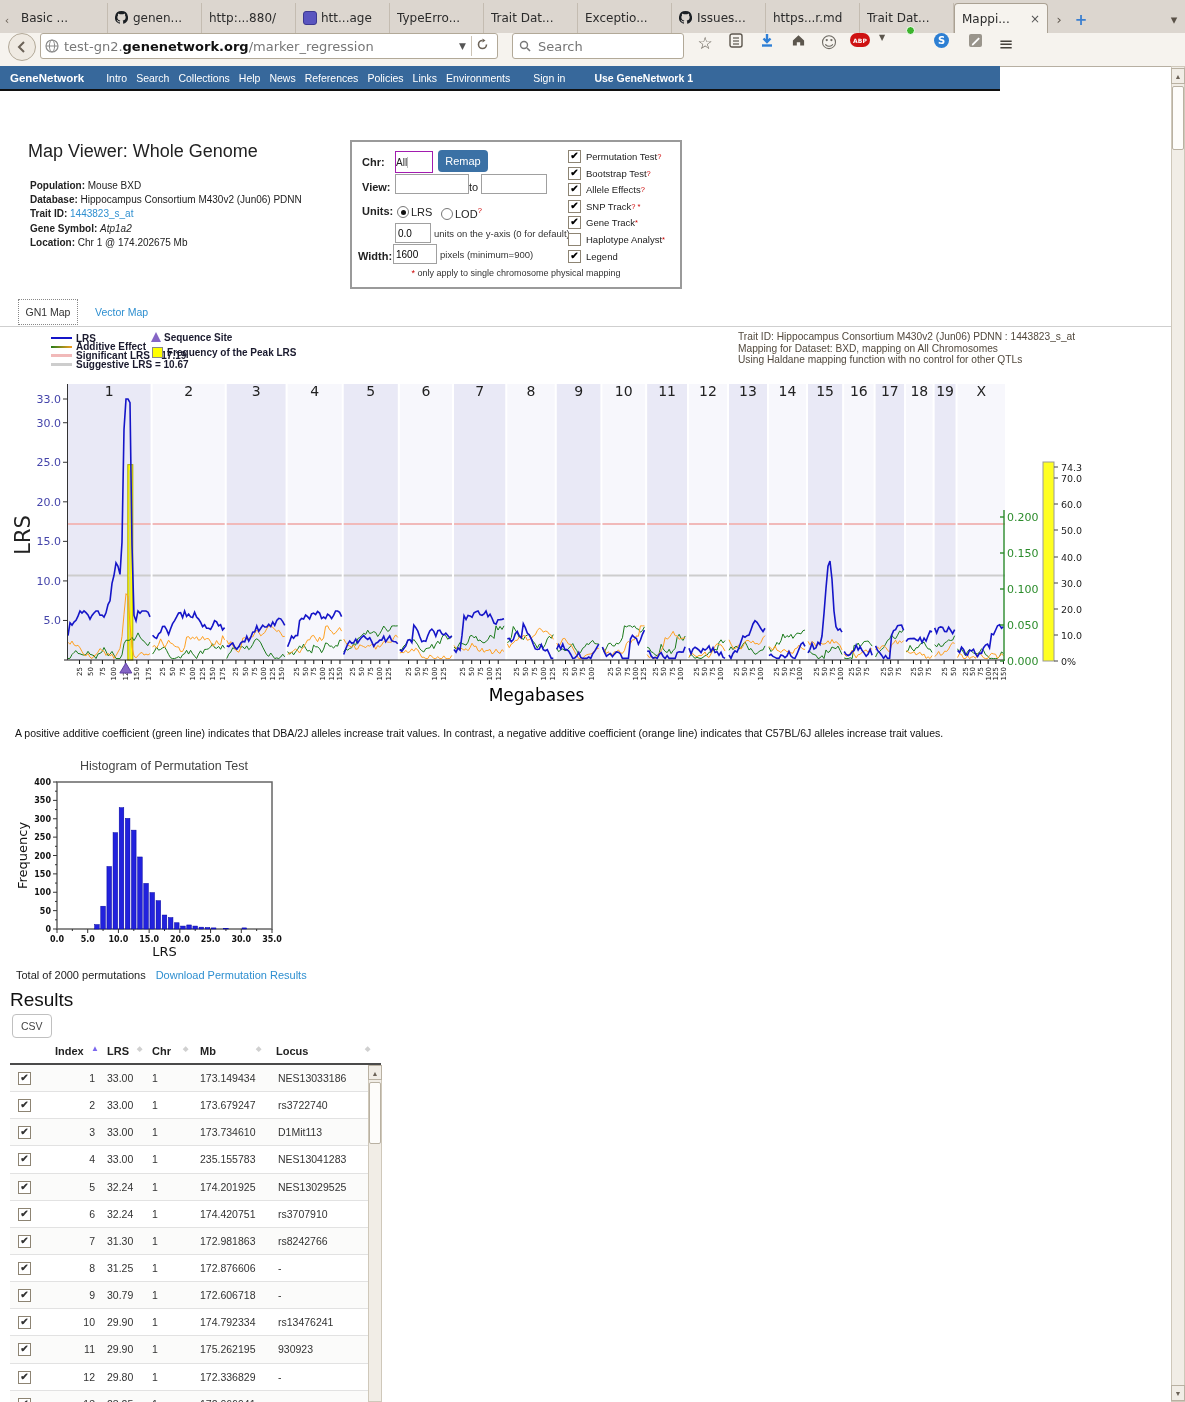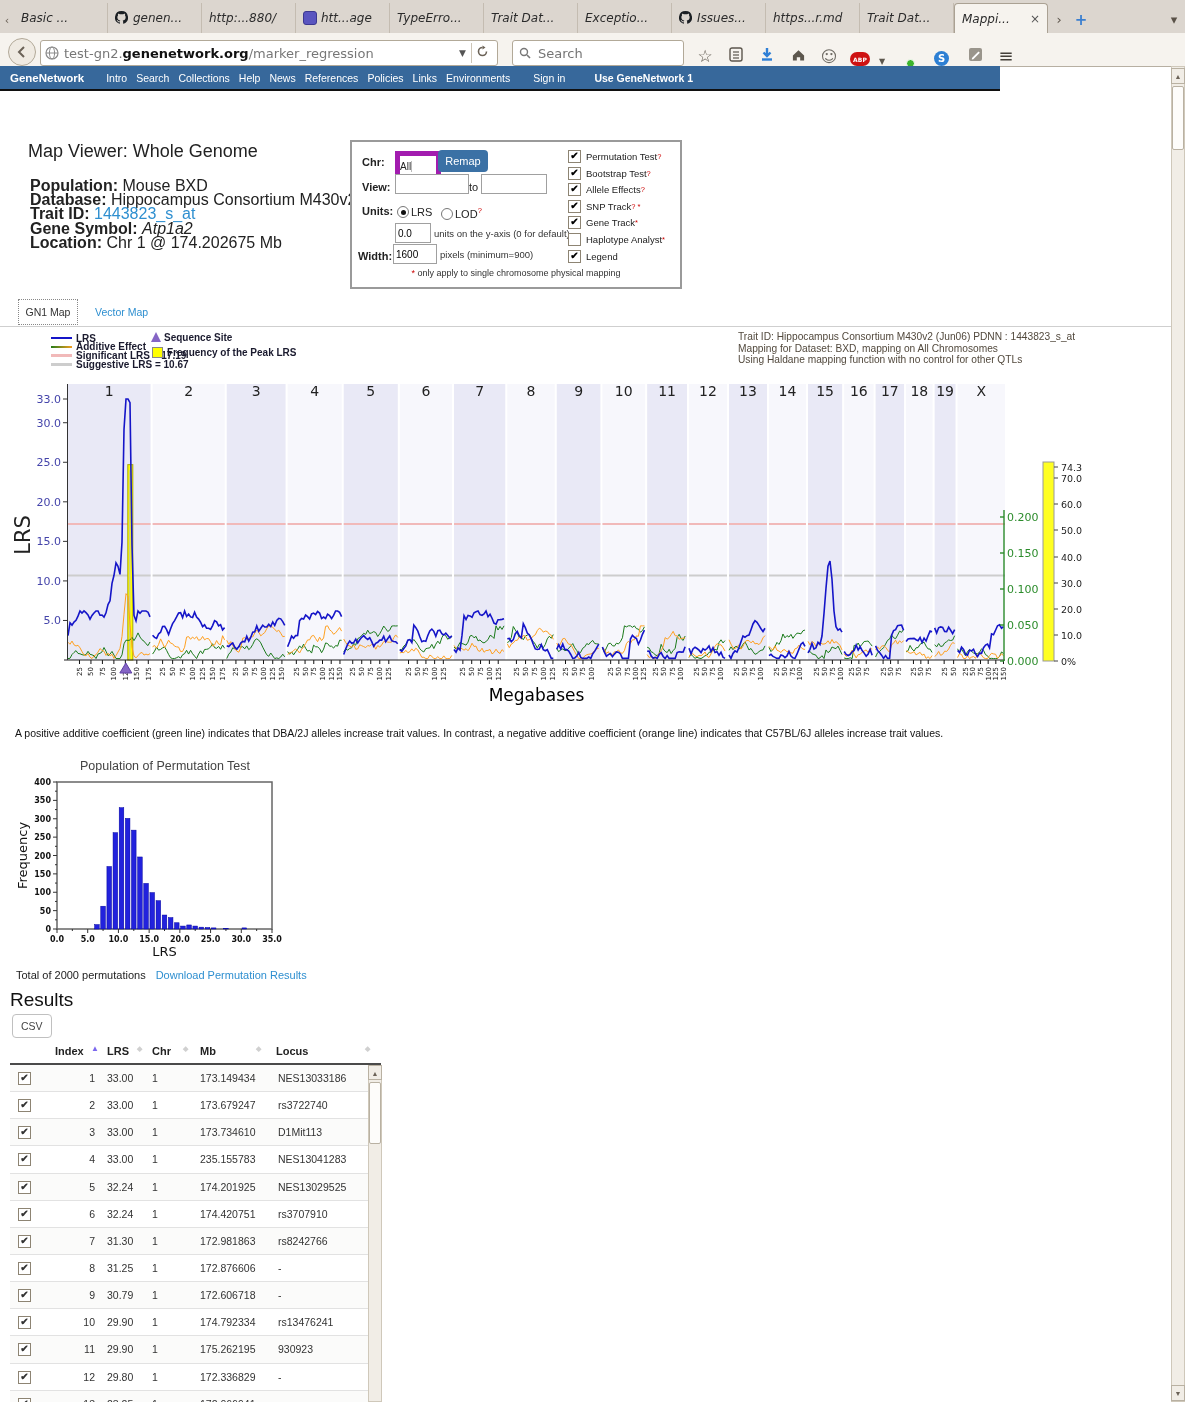--- a/index.html
+++ b/index.html
@@ -13,21 +13,21 @@
        box-sizing:border-box;border-right:1px solid #c4bcb1;font-size:12px;color:#2b2b2b;
        white-space:nowrap;overflow:hidden;}
   .tab.active{background:#f6f3ee;border:1px solid #aaa193;border-bottom:none;border-radius:4px 4px 0 0;}
   .tlabel{overflow:hidden;text-overflow:ellipsis;flex:1;}
   .tclose{color:#555;font-size:12px;flex:0 0 auto;}
   .ticon{width:14px;height:14px;flex:0 0 14px;display:inline-block;}
   .pgicon{width:12px;height:12px;border-radius:3px;background:#5a55c0;border:1px solid #3c3890;}
   .tctl{color:#5a5248;font-size:13px;width:22px;text-align:center;height:26px;line-height:26px;}
   .tplus{color:#3b7fd0;font-weight:bold;font-size:15px;}
   #toolbar{position:absolute;left:0;top:33px;width:1185px;height:33px;background:#f6f3ee;
-           border-bottom:1px solid #b7afa2;display:flex;align-items:flex-end;
+           border-bottom:1px solid #b7afa2;display:flex;align-items:flex-start;
            font-family:"DejaVu Sans",sans-serif;}
   #backbtn{width:26px;height:26px;border-radius:50%;background:#efeae2;border:1px solid #b2a998;
            margin:0 4px 0 8px;display:flex;align-items:center;justify-content:center;}
   #urlfield{width:448px;height:24px;background:#fff;border:1px solid #b2a998;border-radius:3px;
             display:flex;align-items:center;padding:0 4px;font-size:13px;}
   #urltext{flex:1;white-space:nowrap;overflow:hidden;color:#777;}
   #urltext b{color:#111;font-weight:bold;}
   .urlbtn{color:#555;font-size:9px;padding:0 5px;}
   #reloadwrap{border-left:1px solid #ccc4b6;padding:2px 4px;}
   #searchfield{width:158px;height:24px;background:#fff;border:1px solid #b2a998;border-radius:3px;
@@ -52,31 +52,31 @@
   .gsel{position:absolute;left:10px;top:13px;width:72px;height:18px;background:#fff;
         border:1px solid #9a9a9a;font-size:10px;color:#333;line-height:18px;padding-left:5px;}
   .gselbtn{position:absolute;left:89px;top:13px;width:14px;height:20px;background:#efefef;
         border:1px solid #9a9a9a;font-size:7px;text-align:center;line-height:20px;color:#444;}
   .gsearchall{position:absolute;left:114px;top:11px;width:62px;height:23px;background:#3b71a5;
         color:#fff;border:none;border-radius:3px;font-size:10.5px;font-family:"Liberation Sans",sans-serif;}
   .gbiginput{position:absolute;left:186px;top:12px;width:290px;height:20px;background:#fff;
         border:1px solid #aaa;}
   
   #pgtitle{position:absolute;left:28px;top:141px;font-size:18px;color:#222;}
-  #infoblock{position:absolute;left:30px;top:179px;font-size:16px;color:#222;line-height:14.2px;}
+  #infoblock{position:absolute;left:30px;top:179px;font-size:10px;color:#222;line-height:14.2px;}
   #infoblock b{font-weight:bold;}
   #infoblock .lnk{color:#2e8fd0;}
   #infoblock .ital{font-style:italic;}
   
   #formbox{position:absolute;left:350px;top:140px;width:328px;height:145px;border:2px solid #9a9a9a;
            background:#fff;font-size:11px;color:#222;}
   #formbox b{font-weight:bold;}
   .fabs{position:absolute;}
   .finput{border:1px solid #a0a0a0;height:16px;font-size:10px;font-family:"Liberation Sans",sans-serif;padding:1px 2px;box-sizing:content-box;}
-  .fselect{border:5px solid #a21caf;background:#fff;height:20px;width:36px;font-size:10px;
+  .fselect{border:1px solid #a21caf;background:#fff;height:20px;width:36px;font-size:10px;
            display:flex;align-items:center;gap:48px;}
   .fselect .sval{flex:1;text-align:center;border-right:1px solid #bbb;}
   .fselect .sarr{width:13px;font-size:7px;text-align:center;color:#333;}
   .fremap{background:#3b71a5;color:#fff;border:none;border-radius:4px;height:22px;width:50px;
           font-size:11px;font-family:"Liberation Sans",sans-serif;}
   .radio{display:inline-block;width:10px;height:10px;border:1px solid #777;border-radius:50%;
          vertical-align:-2px;margin-right:2px;background:#fff;position:relative;}
   .radio.on:after{content:"";position:absolute;left:2.5px;top:2.5px;width:5px;height:5px;
          border-radius:50%;background:#111;}
   .rednote{color:#cc0000;}
@@ -127,21 +127,21 @@
          text-align:center;box-sizing:border-box;}
   .sbthumb{position:absolute;background:#fdfcfa;border:1px solid #b9b1a2;border-radius:2px;box-sizing:border-box;}
 </style>
 </head>
 <body>
 
 <div id="screen">
 
   <div id="tabbar">
     <div class="tscroll">‹</div>
-    <div id="tabstrip" style="display:flex;align-items:flex-start;font-style:italic;">
+    <div id="tabstrip" style="display:flex;align-items:flex-start;">
         <div class="tab">
           <span class="tlabel">Basic ...</span>
         </div>
         <div class="tab">
           <span class="ticon"><svg width="13" height="13" viewBox="0 0 16 16">
               <path fill="#1b1f23" d="M8 0a8 8 0 0 0-2.53 15.59c.4.07.55-.17.55-.38v-1.37c-2.23.48-2.7-1.07-2.7-1.07-.36-.92-.89-1.17-.89-1.17-.73-.5.06-.49.06-.49.8.06 1.23.83 1.23.83.72 1.23 1.88.87 2.34.67.07-.52.28-.87.5-1.07-1.78-.2-3.64-.89-3.64-3.95 0-.87.31-1.59.82-2.15-.08-.2-.36-1.02.08-2.12 0 0 .67-.21 2.2.82a7.6 7.6 0 0 1 4 0c1.53-1.03 2.2-.82 2.2-.82.44 1.1.16 1.92.08 2.12.51.56.82 1.28.82 2.15 0 3.07-1.87 3.75-3.65 3.95.29.25.54.73.54 1.48v2.19c0 .21.15.46.55.38A8 8 0 0 0 8 0z"></path>
             </svg></span>
           <span class="tlabel">genen...</span>
         </div>
         <div class="tab">
@@ -734,21 +734,21 @@
       <line x1="1054" y1="239" x2="1058" y2="239" stroke="#444" stroke-width="1"></line>
       <text x="1061" y="242.5" font-size="9.5" fill="#222" font-family="DejaVu Sans">20.0</text>
       <line x1="1054" y1="265" x2="1058" y2="265" stroke="#444" stroke-width="1"></line>
       <text x="1061" y="268.5" font-size="9.5" fill="#222" font-family="DejaVu Sans">10.0</text>
       <line x1="1054" y1="291" x2="1058" y2="291" stroke="#444" stroke-width="1"></line>
       <text x="1061" y="294.5" font-size="9.5" fill="#222" font-family="DejaVu Sans">0%</text>
     </svg>
 
   <div id="notetext">A positive additive coefficient (green line) indicates that DBA/2J alleles increase trait values. In contrast, a negative additive coefficient (orange line) indicates that C57BL/6J alleles increase trait values.</div>
 
-  <div id="histtitle">Population of Permutation Test</div>
+  <div id="histtitle">Histogram of Permutation Test</div>
   <svg id="histchart" width="340" height="200">
       <rect x="42" y="12" width="215" height="147" fill="#fff" stroke="#666" stroke-width="1.5"></rect>
       <rect x="79.62857142857143" y="154.59" width="4.6" height="4.409999999999997" fill="#2222dd" stroke="#0000a0" stroke-width="0.5"></rect>
       <rect x="85.77142857142857" y="136.215" width="4.6" height="22.784999999999997" fill="#2222dd" stroke="#0000a0" stroke-width="0.5"></rect>
       <rect x="91.91428571428573" y="96.525" width="4.6" height="62.474999999999994" fill="#2222dd" stroke="#0000a0" stroke-width="0.5"></rect>
       <rect x="98.05714285714286" y="62.71499999999999" width="4.6" height="96.28500000000001" fill="#2222dd" stroke="#0000a0" stroke-width="0.5"></rect>
       <rect x="104.2" y="37.72500000000001" width="4.6" height="121.27499999999999" fill="#2222dd" stroke="#0000a0" stroke-width="0.5"></rect>
       <rect x="110.34285714285714" y="48.38250000000001" width="4.6" height="110.61749999999999" fill="#2222dd" stroke="#0000a0" stroke-width="0.5"></rect>
       <rect x="116.4857142857143" y="60.1425" width="4.6" height="98.8575" fill="#2222dd" stroke="#0000a0" stroke-width="0.5"></rect>
       <rect x="122.62857142857143" y="86.97" width="4.6" height="72.03" fill="#2222dd" stroke="#0000a0" stroke-width="0.5"></rect>

